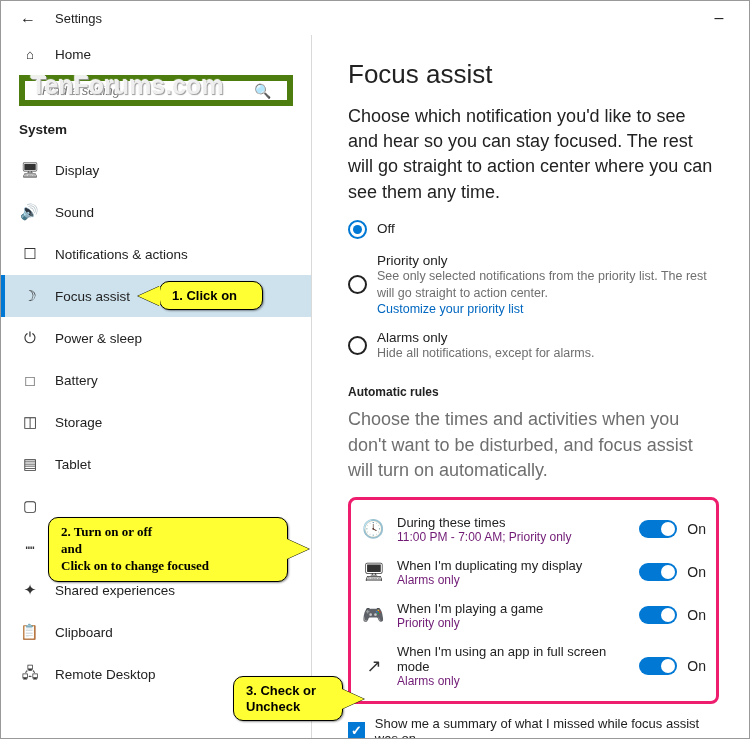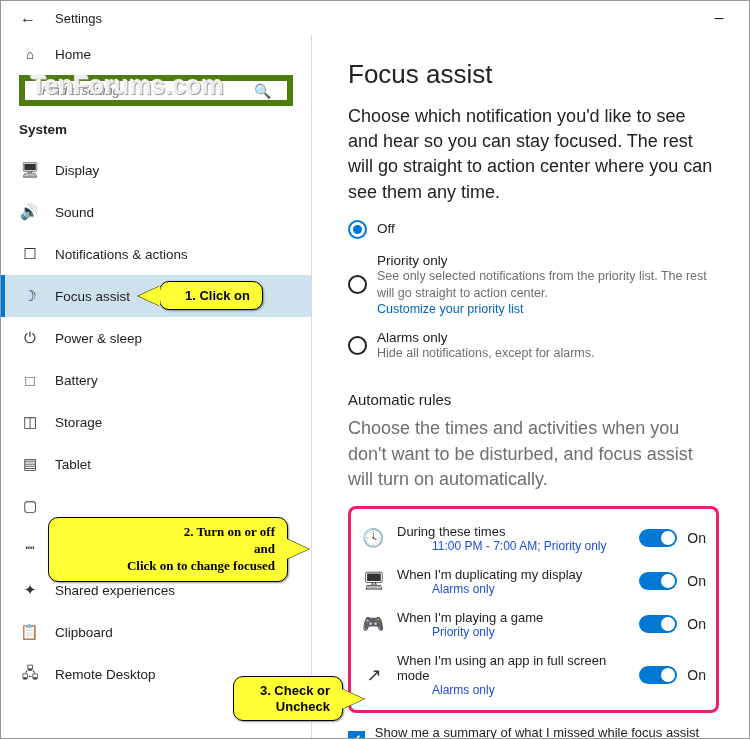--- a/index.html
+++ b/index.html
@@ -127,41 +127,41 @@
   }
   .radio.sel { border-color:#0078d4; }
   .radio.sel::after {
     content:""; width:9px;height:9px;border-radius:50%;background:#0078d4;
   }
   .radio-text .rt-title { font-size:13.5px; }
   .radio-text .rt-sub { font-size:12.5px; color:#6f6f6f; line-height:1.35; }
   .link { color:#0067c0; font-size:12.5px; cursor:pointer; }
 
   .h2 {
-    font-size: 15px; font-weight:400;
-    margin: 30px 0 8px 0;
+    font-size: 12px; font-weight:700;
+    margin: 24px 0 8px 0;
   }
 
   .rules-box {
     border: 3px solid #ee1d6e;
     border-radius: 8px;
     padding: 8px 10px 6px 10px;
     margin-top: 8px;
   }
   .rule {
     display:flex; align-items:center;
     padding: 7px 0;
   }
   .rule .ricon {
     width: 26px; font-size:18px; color:#333;
     text-align:center; margin-right: 10px;
   }
   .rule .rtexts { flex:1; }
   .rule .rtitle { font-size:13px; }
-  .rule .rsub { font-size:12px; color:#1d4ed8;margin-left:35px; }
+  .rule .rsub { font-size:12px; color:#701a75; }
   .toggle {
     width: 38px; height:18px; background:#0078d4;
     border-radius:9px; position:relative; cursor:pointer;
     margin-right: 10px;
   }
   .toggle::after {
     content:""; position:absolute; right:2px; top:2px;
     width:14px;height:14px;border-radius:50%;background:#fff;
   }
   .tstate { font-size:14px; }
@@ -179,21 +179,21 @@
 
   
   .callout {
     position:absolute;
     background:#ffff33;
     border:1px solid #000;
     border-radius:10px;
     font-size:13px;
     font-weight:600;
     color:#000;
-    text-align:right;
+    text-align:left;
     padding:6px 12px;
     box-shadow: 1px 1px 2px rgba(0,0,0,0.4);
     z-index:50;
   }
   .callout .tail-right {
     position:absolute;
     left:-22px; top:50%; transform:translateY(-50%);
     width:0;height:0;
     border-top:10px solid transparent;
     border-bottom:10px solid transparent;

